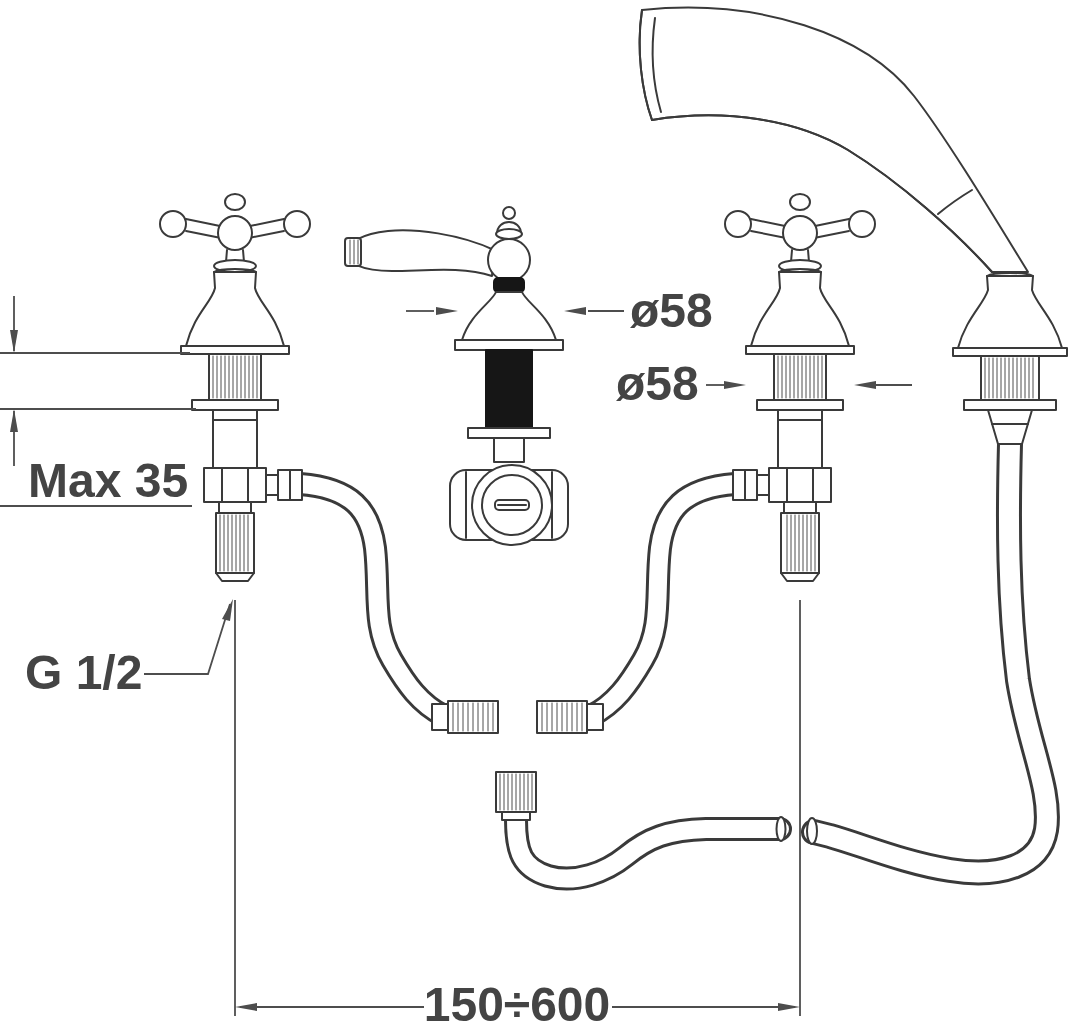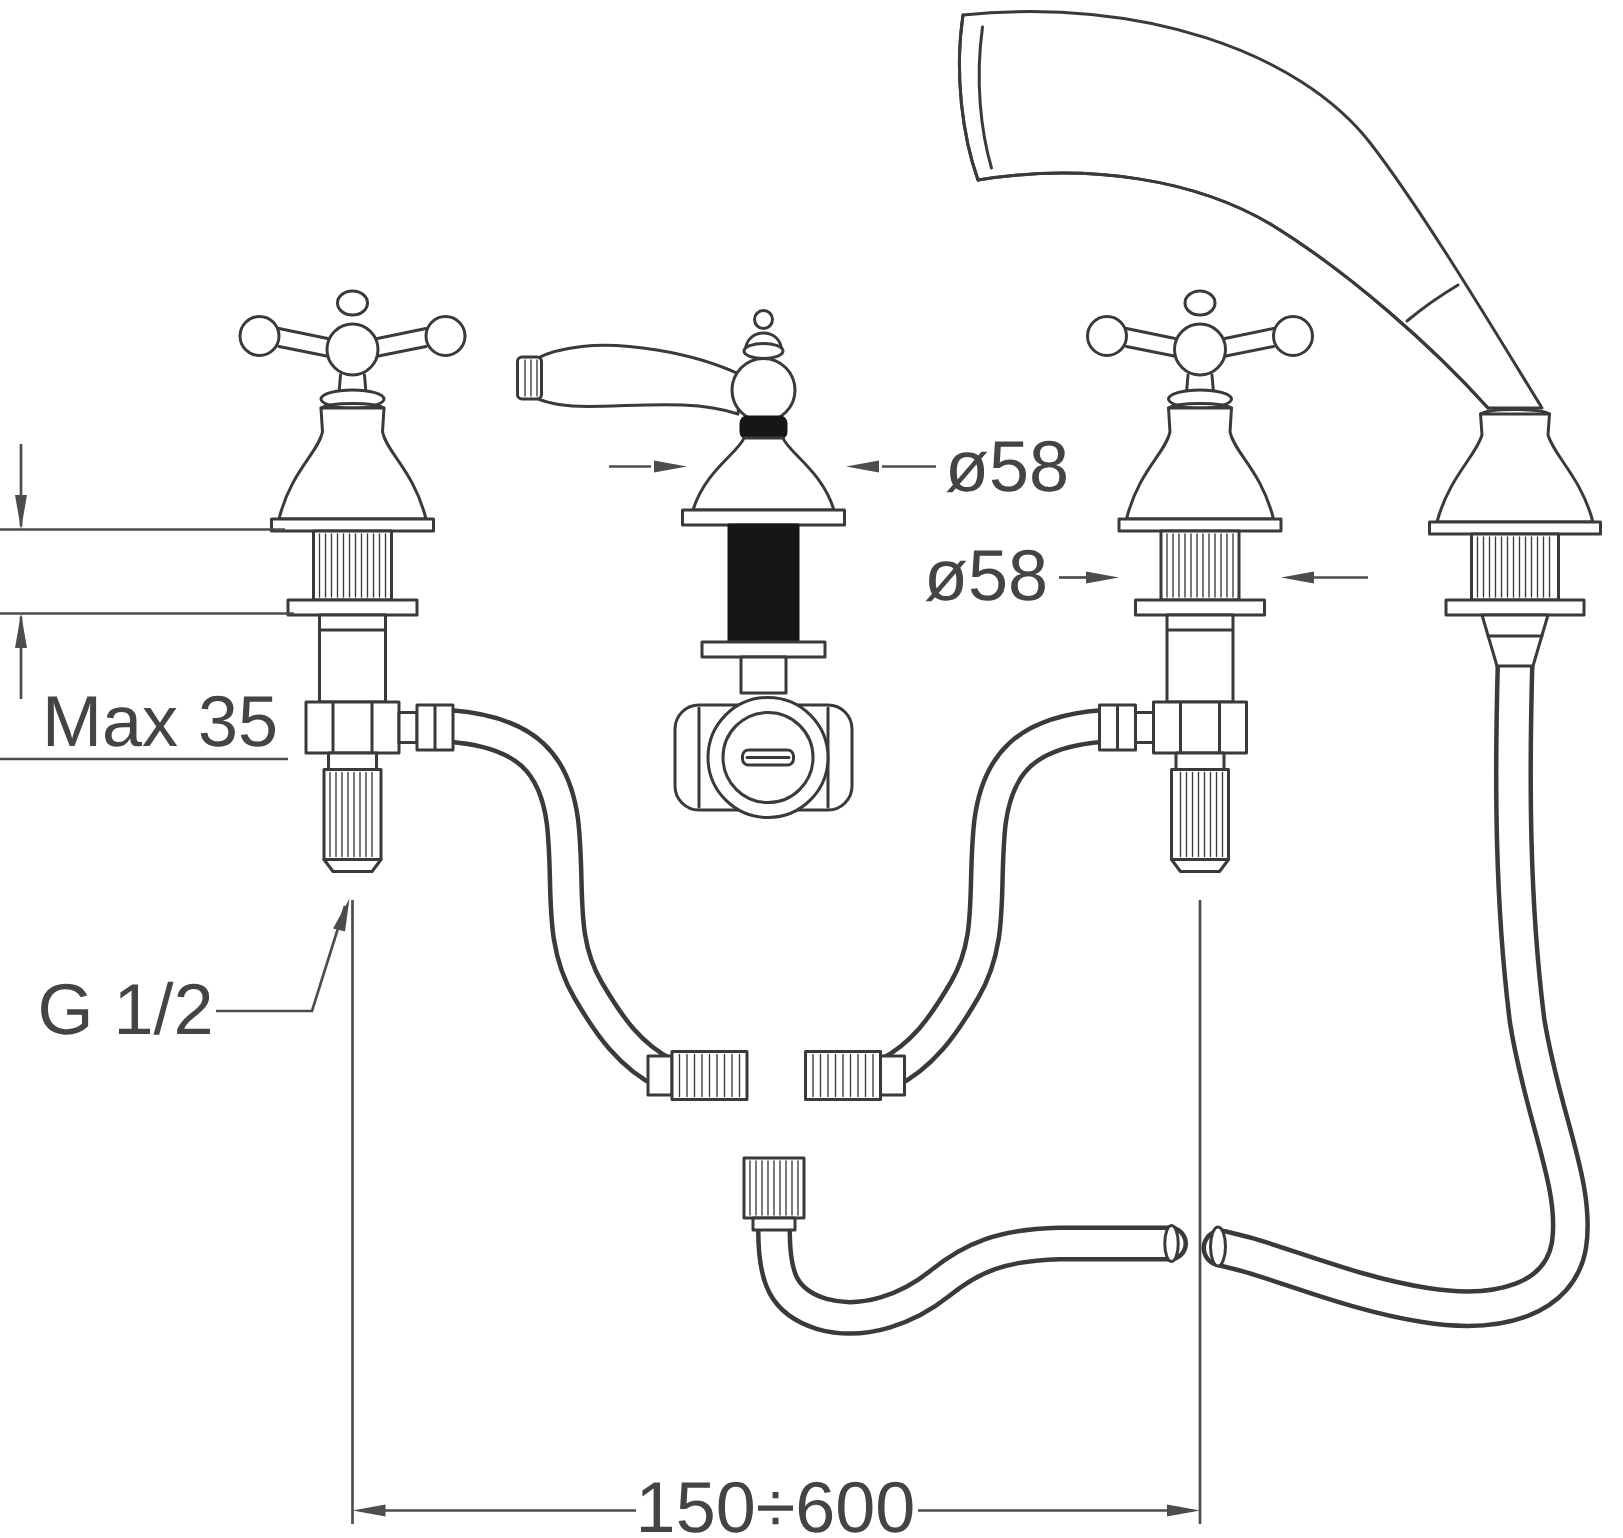--- a/index.html
+++ b/index.html
@@ -1,16 +1,16 @@
 <!DOCTYPE html>
 <html><head>
 <meta charset="utf-8">
 <style>
   html,body{margin:0;padding:0;background:#ffffff;}
-  .stage{position:relative;width:1082px;height:1025px;background:#ffffff;overflow:hidden;}
+  .stage{position:relative;width:1082px;height:1025px;background:#ffffff;overflow:hidden;font-weight:bold;}
   svg{display:block;}
   .dimtext{font-family:"Liberation Sans", sans-serif;font-size:48px;fill:#444444;}
   .draw{stroke:#3a3a3a;fill:none;stroke-width:2;stroke-linecap:round;stroke-linejoin:round;}
   .fine{stroke-width:0.9;}
   .dims{stroke:#4d4d4d;fill:none;stroke-width:1.8;}
   .dims polygon{fill:#4d4d4d;stroke:none;}
   .w{fill:#ffffff;}
   .dark{fill:#161616;stroke:#161616;}
 </style>
 </head>

